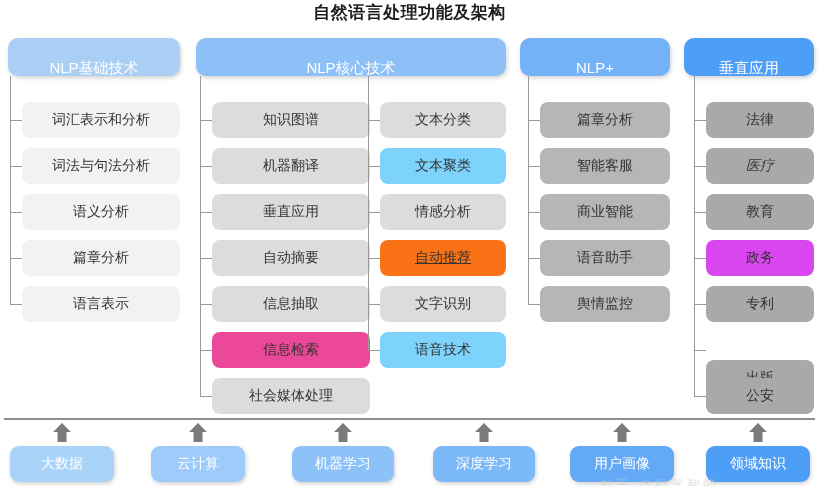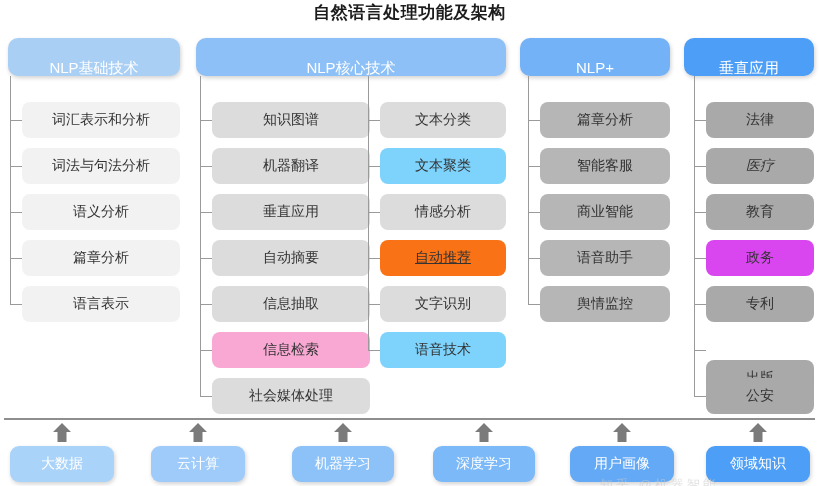--- a/index.html
+++ b/index.html
@@ -125,21 +125,21 @@
       </div>
       <div class="hstub" style="left: 200px; top: 258px; width: 12px; background: rgb(154, 154, 154);"></div>
       <div class="box item" style="left: 212px; top: 240px; width: 158px; height: 36px; background: rgb(220, 220, 220);">
         <span>自动摘要</span>
       </div>
       <div class="hstub" style="left: 200px; top: 304px; width: 12px; background: rgb(154, 154, 154);"></div>
       <div class="box item" style="left: 212px; top: 286px; width: 158px; height: 36px; background: rgb(220, 220, 220);">
         <span>信息抽取</span>
       </div>
       <div class="hstub" style="left: 200px; top: 350px; width: 12px; background: rgb(154, 154, 154);"></div>
-      <div class="box item" style="left: 212px; top: 332px; width: 158px; height: 36px; background: #f9a8d4;">
+      <div class="box item" style="left: 212px; top: 332px; width: 158px; height: 36px; background: #ec4899;">
         <span>信息检索</span>
       </div>
       <div class="hstub" style="left: 200px; top: 396px; width: 12px; background: rgb(154, 154, 154);"></div>
       <div class="box item" style="left: 212px; top: 378px; width: 158px; height: 36px; background: rgb(220, 220, 220);">
         <span>社会媒体处理</span>
       </div>
       <div class="vline" style="left: 368px; top: 76px; height: 274px; background: rgb(154, 154, 154);"></div>
       <div class="hstub" style="left: 368px; top: 120px; width: 12px; background: rgb(154, 154, 154);"></div>
       <div class="box item" style="left: 380px; top: 102px; width: 126px; height: 36px; background: rgb(220, 220, 220);">
         <span>文本分类</span>

